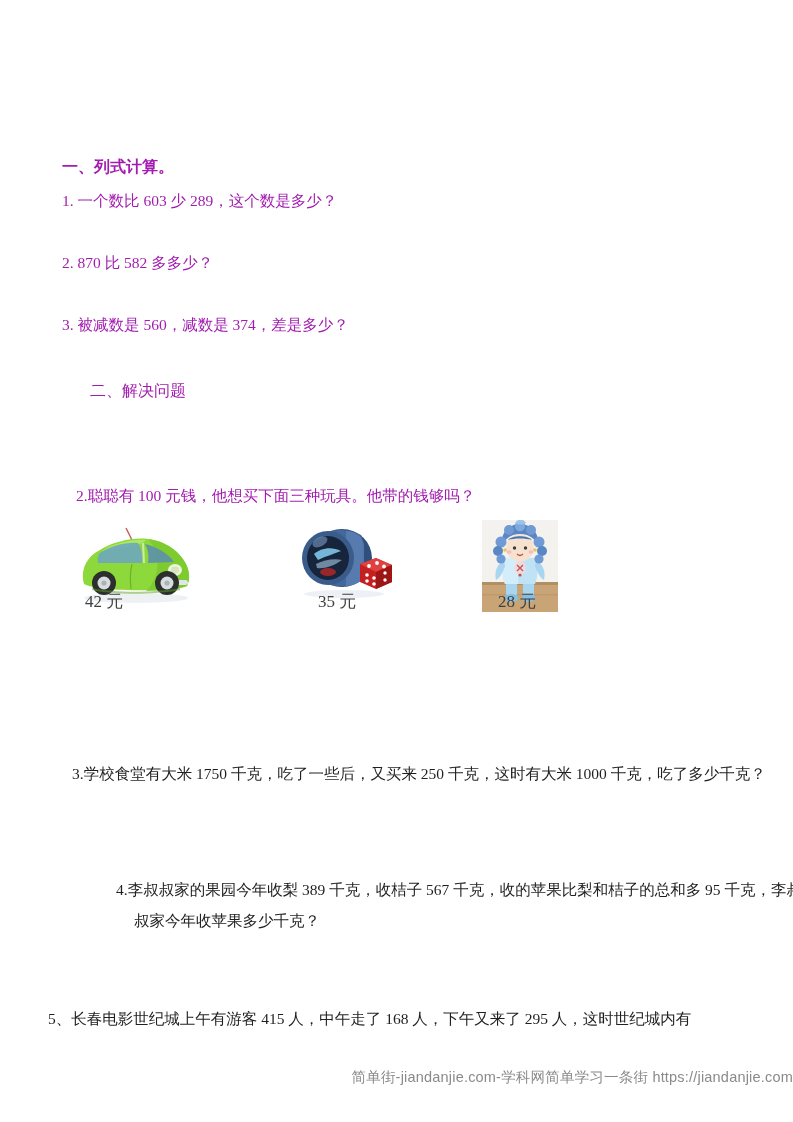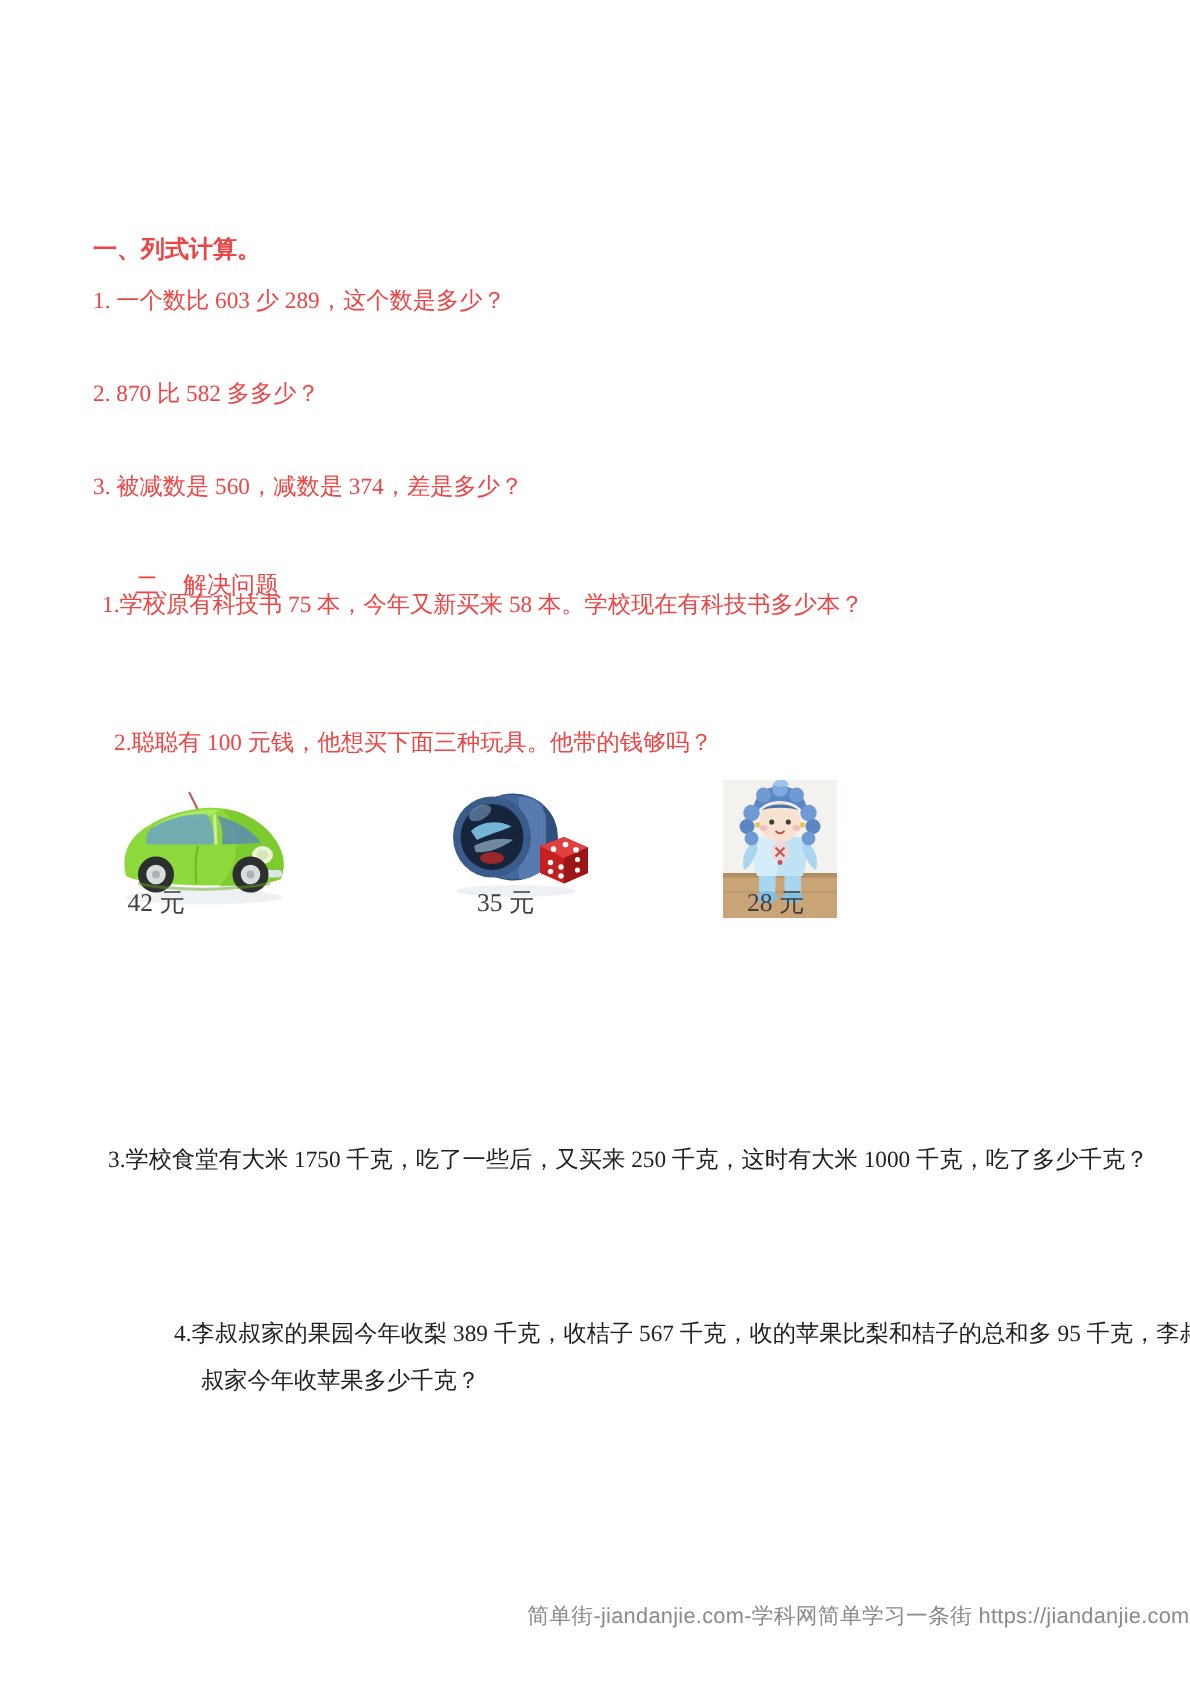--- a/index.html
+++ b/index.html
@@ -33,21 +33,21 @@
     font-size: 26px;
     letter-spacing: 0.5px;
     color: #2b2b2b;
   }
 
   
   .line {
     position: absolute;
     font-size: 15.5px;
     line-height: 30px;
-    color: #ef4444;
+    color: #a21caf;
     white-space: nowrap;
   }
   .wrapline {
     position: absolute;
     font-size: 15.5px;
     line-height: 31px;
     color: #1f1f1f;
   }
   .bold {
     font-weight: bold;
@@ -144,21 +144,20 @@
   <div class="line bold sec-head-1">一、列式计算。</div>
 
   <div class="line q1-1">1. 一个数比 603 少 289，这个数是多少？</div>
 
   <div class="line q1-2">2. 870 比 582 多多少？</div>
 
   <div class="line q1-3">3. 被减数是 560，减数是 374，差是多少？</div>
 
   <div class="line sec-head-2">二、解决问题</div>
 
-  <div class="line q2-1">1.学校原有科技书 75 本，今年又新买来 58 本。学校现在有科技书多少本？</div>
 
   <div class="line q2-2">2.聪聪有 100 元钱，他想买下面三种玩具。他带的钱够吗？</div>
 
   <div class="toys">
 
     <div class="toy toy-car-wrap">
       <svg width="122" height="88" viewBox="0 0 122 88">
         <ellipse cx="62" cy="78" rx="52" ry="5" fill="#e8eef0" opacity="0.8"></ellipse>
 
         <line x1="52" y1="8" x2="62" y2="28" stroke="#c05a5a" stroke-width="1.4"></line>
@@ -282,16 +281,17 @@
   </div>
 
   <div class="price price-1">42 元</div>
   <div class="price price-2">35 元</div>
   <div class="price price-3">28 元</div>
 
   <div class="wrapline q2-3">3.学校食堂有大米 1750 千克，吃了一些后，又买来 250 千克，这时有大米 1000 千克，吃了多少千克？</div>
 
   <div class="wrapline q2-4">4.李叔叔家的果园今年收梨 389 千克，收桔子 567 千克，收的苹果比梨和桔子的总和多 95 千克，李叔叔家今年收苹果多少千克？</div>
 
+  <div class="wrapline q2-5">5、长春电影世纪城上午有游客 415 人，中午走了 168 人，下午又来了 295 人，这时世纪城内有</div>
 
   <div class="footer">简单街-jiandanjie.com-学科网简单学习一条街 https://jiandanjie.com</div>
 
 </div>
 
 </body></html>

